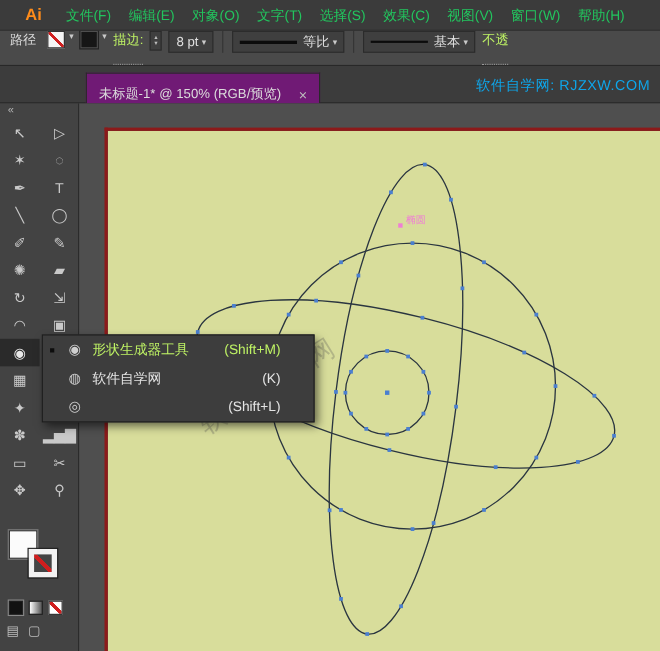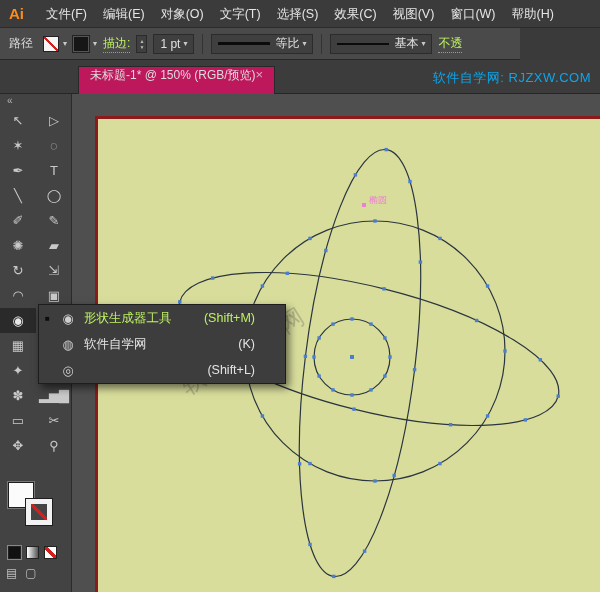--- a/index.html
+++ b/index.html
@@ -1,41 +1,41 @@
 <!DOCTYPE html>
 <html><head>
 <meta charset="utf-8">
 <style>
   *{margin:0;padding:0;box-sizing:border-box;font-family:"Liberation Sans","DejaVu Sans",sans-serif}
   html,body{width:600px;height:592px;overflow:hidden;background:#3a3a3a}
   .app{position:relative;width:600px;height:592px;background:#3a3a3a}
 
   
   .menu-bar{position:absolute;left:0;top:0;width:600px;height:28px;background:#3b3b3b;border-bottom:1px solid #2b2b2b;display:flex;align-items:center}
-  .logo{color:#ff8c1a;font-weight:bold;font-size:15px;padding:0 14px 0 9px}
-  .menu-item{color:#e5e5e5;font-size:12.5px;padding:0 8px;line-height:28px;cursor:default;white-space:nowrap}
-
-  
-  .control-bar{position:absolute;left:0;top:28px;width:520px;height:32px;background:#4a4a4a;border-bottom:1px solid #282828;display:flex;align-items:center;padding:0 9px;gap:6px;overflow:hidden}
+  .logo{color:#ff8c1a;font-weight:bold;font-size:15px;padding:0 14px 0 23px}
+  .menu-item{color:#22c55e;font-size:12.5px;padding:0 8px;line-height:28px;cursor:default;white-space:nowrap}
+
+  
+  .control-bar{position:absolute;left:0;top:28px;width:600px;height:32px;background:#4a4a4a;border-bottom:1px solid #282828;display:flex;padding:0 9px;gap:6px;overflow:hidden}
   .cb-label{color:#d8d8d8;font-size:12px;margin-right:4px;white-space:nowrap}
   .cb-link{color:#bef264;font-size:12px;border-bottom:1px dotted #9a9a9a;white-space:nowrap}
   .fill-swatch{width:16px;height:16px;background:
       linear-gradient(to top right, transparent 44%, #d01f1f 44%, #d01f1f 56%, transparent 56%), #f5f5f5;
       border:1px solid #222;display:inline-block}
   .stroke-swatch{width:16px;height:16px;background:#161616;border:1px solid #555;outline:1px solid #222;display:inline-block}
   .dd{color:#c9c9c9;font-size:8px;margin-left:-2px}
   .stepper{display:inline-flex;flex-direction:column;justify-content:center;background:#3f3f3f;border:1px solid #2b2b2b;width:11px;height:18px;color:#bdbdbd;font-size:5px;line-height:6px;text-align:center}
   .valuebox{display:inline-flex;align-items:center;gap:5px;background:#3f3f3f;border:1px solid #2b2b2b;height:20px;padding:0 6px;color:#e0e0e0;font-size:12px;white-space:nowrap}
   .linethick{display:inline-block;width:52px;height:3px;background:#0b0b0b}
   .linethin{display:inline-block;width:52px;height:2px;background:#0b0b0b}
   .sep{width:1px;height:20px;background:#333;margin:0 2px}
 
   
   .tab-bar{position:absolute;left:0;top:60px;width:600px;height:34px;background:#3c3c3c;border-bottom:1px solid #262626}
-  .tab{position:absolute;left:78px;top:6px;height:28px;background:#be185d;display:flex;align-items:flex-start;gap:0;padding:0 11px;font-size:12px;color:#dcdcdc;border:1px solid #292929;border-bottom:none}
+  .tab{position:absolute;left:78px;top:6px;height:28px;background:#701a75;display:flex;align-items:flex-end;gap:16px;padding:0 11px;font-size:12px;color:#dcdcdc;border:1px solid #292929;border-bottom:none}
   .tab-close{color:#bdbdbd;font-size:13px}
   .site{position:absolute;right:9px;top:9px;color:#0ea5e9;font-size:13px;letter-spacing:.5px}
 
   
   .toolbar{position:absolute;left:0;top:94px;width:72px;height:498px;background:#434343;border-right:1px solid #2a2a2a}
   .tb-head{height:14px;color:#b4b4b4;font-size:10px;line-height:13px;padding-left:7px}
   .tools{display:grid;grid-template-columns:36px 36px}
   .tool{height:25px;display:flex;align-items:center;justify-content:center;color:#c9c9c9;font-size:13px;cursor:default}
   .tool.active{background:#2a2a2a;color:#e8e8e8}
   .swatch-area{position:absolute;left:0;top:386px;width:72px;height:60px}
@@ -83,21 +83,21 @@
     <span class="fill-swatch"></span>
     <span class="dd">▾</span>
     <span class="stroke-swatch"></span>
     <span class="dd">▾</span>
     <span class="cb-link">描边:</span>
     <span class="stepper">
       <span>▲</span>
       <span>▼</span>
     </span>
     <span class="valuebox">
-      <span>1 pt</span>
+      <span>8 pt</span>
       <span class="dd">▾</span>
     </span>
     <span class="sep"></span>
     <span class="valuebox">
       <span class="linethick"></span>
       <span>等比</span>
       <span class="dd">▾</span>
     </span>
     <span class="sep"></span>
     <span class="valuebox">

